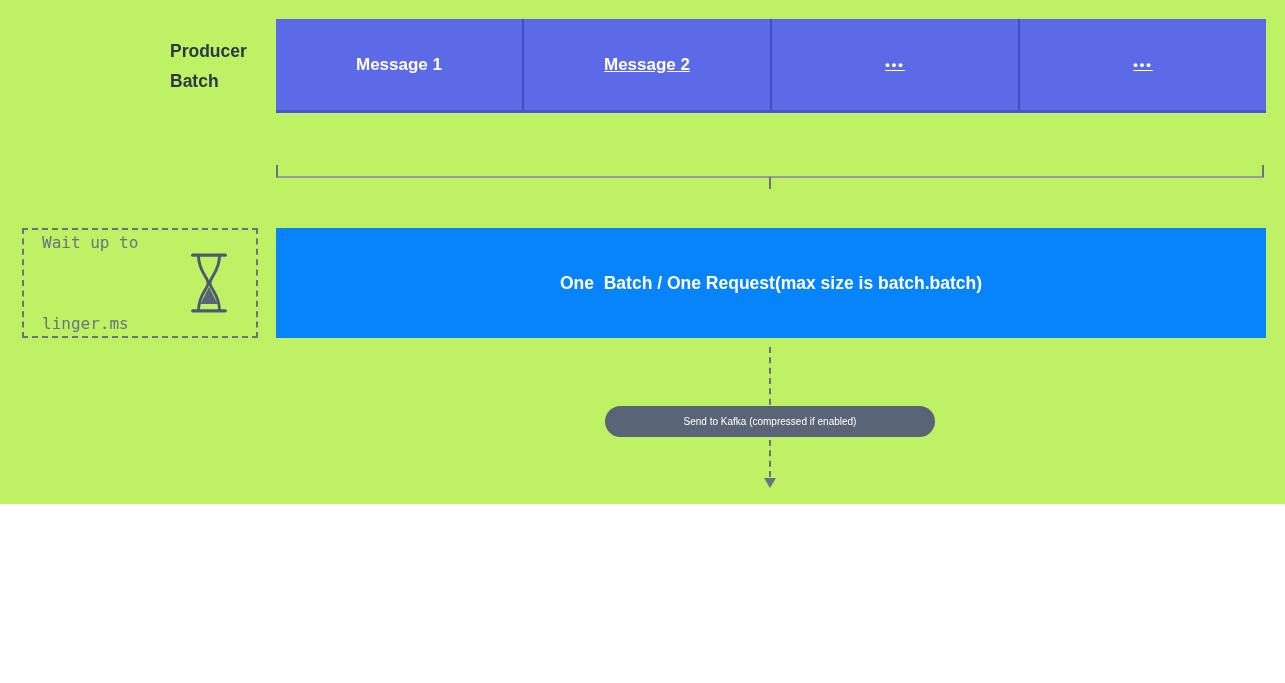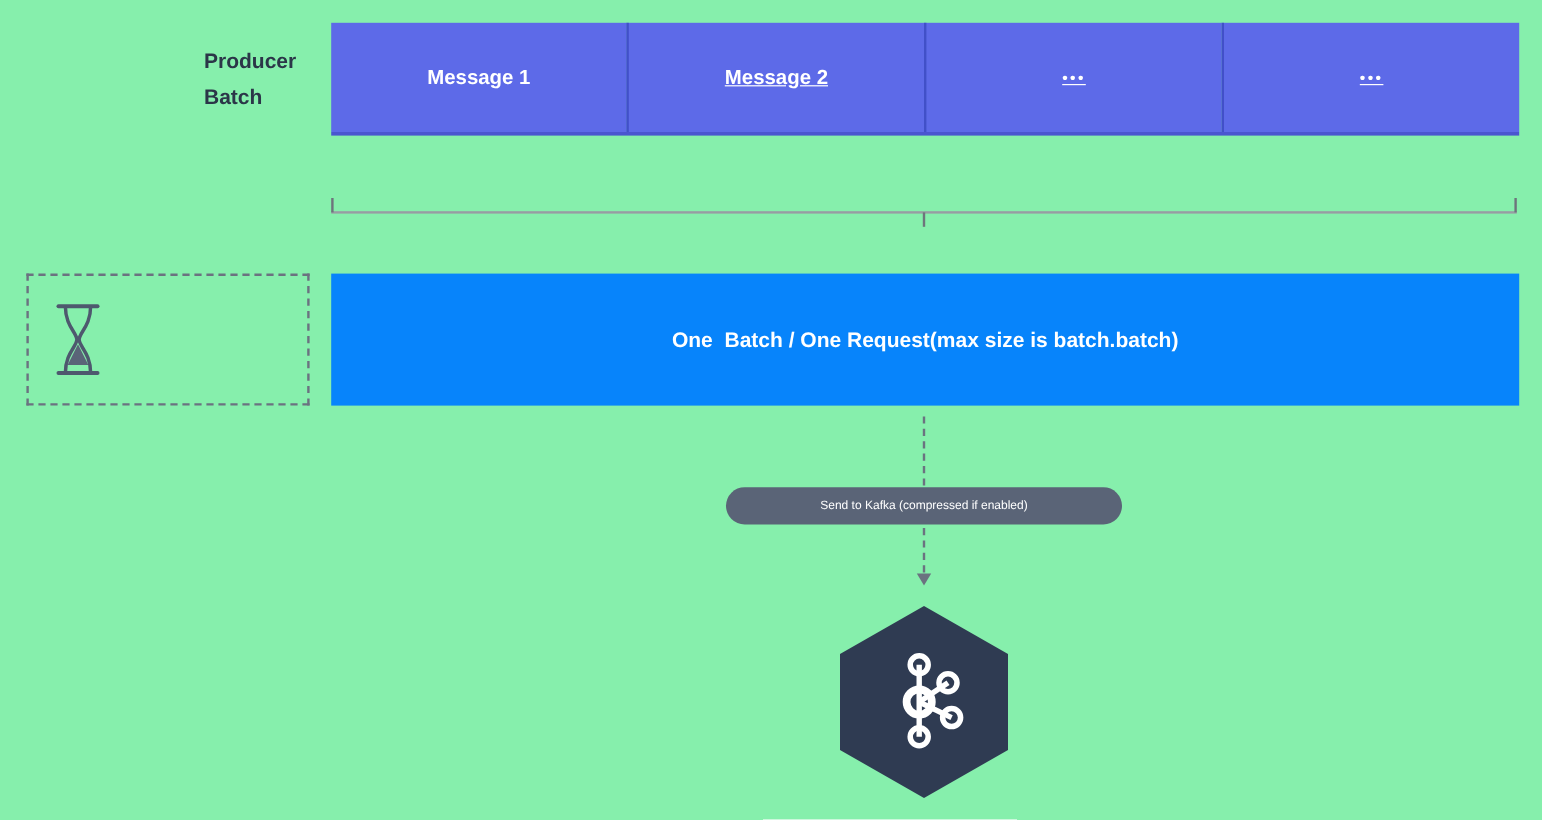--- a/index.html
+++ b/index.html
@@ -1,17 +1,17 @@
 <!DOCTYPE html>
 <html><head>
 <meta charset="utf-8">
 <style>
   html,body{margin:0;padding:0;background:#ffffff;}
   .canvas{
-    position:relative;width:1285px;height:683px;background:#86efac;overflow:hidden;
+    position:relative;width:1285px;height:504px;background:#bef264;overflow:hidden;
     font-family:"Liberation Sans", sans-serif;
   }
 
   
   .producer-label{
     position:absolute;left:170px;top:36px;width:110px;
     font-size:17.5px;font-weight:bold;color:#2b3648;line-height:30px;
   }
 
   
@@ -89,20 +89,24 @@
     <div class="message-cell cell-dots">•••</div>
     <div class="message-cell cell-dots">•••</div>
   </div>
 
   <div class="bracket-line"></div>
   <div class="bracket-tick tick-left"></div>
   <div class="bracket-tick tick-right"></div>
   <div class="bracket-tick tick-center"></div>
 
   <div class="linger-box">
+    <div class="linger-text">
+      <div>Wait up to</div>
+      <div>linger.ms</div>
+    </div>
     <svg class="hourglass" viewBox="0 0 48 64">
       <path d="M7 3 H41" stroke="#4e586e" stroke-width="3.4" fill="none" stroke-linecap="round"></path>
       <path d="M7 61 H41" stroke="#4e586e" stroke-width="3.4" fill="none" stroke-linecap="round"></path>
       <path d="M13 3 C13 20 23 26 23 32 C23 38 13 44 13 61" stroke="#4e586e" stroke-width="3" fill="none"></path>
       <path d="M35 3 C35 20 25 26 25 32 C25 38 35 44 35 61" stroke="#4e586e" stroke-width="3" fill="none"></path>
       <path d="M24 36 L33 54 L15 54 Z" fill="#5a6478"></path>
     </svg>
   </div>
 
   <div class="request-bar">

